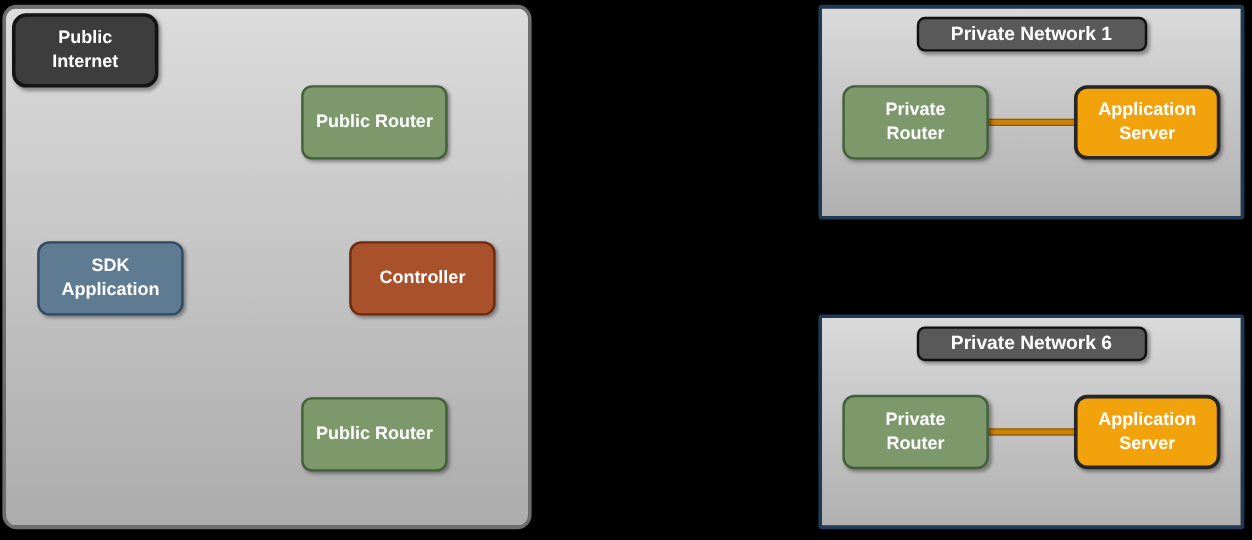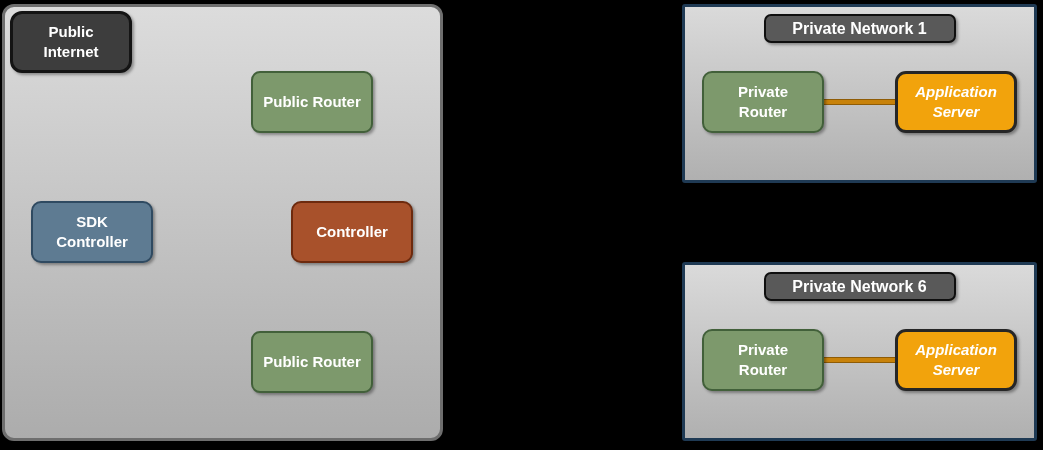--- a/index.html
+++ b/index.html
@@ -40,21 +40,21 @@
     text-align: center;
     color: #fff; font-weight: bold; font-size: 15px; line-height: 20px;
     box-shadow: 2px 2px 3px rgba(0,0,0,0.35);
   }
   .node span { display: block; padding: 0 8px; }
 
   .dark   { background: #3d3d3d; border: 3px solid #141414; border-radius: 12px; }
   .green  { background: #7d996c; border: 2.5px solid #42603a; }
   .slate  { background: #5e7b92; border: 2.5px solid #2f4a61; border-radius: 10px; }
   .rust   { background: #a8512b; border: 2.5px solid #6d2a0e; border-radius: 10px; }
-  .orange { background: #f2a30c; border: 3px solid #262626; border-radius: 11px; font-style: italic; }
+  .orange { background: #f2a30c; border: 3px solid #262626; border-radius: 11px; }
 
   
   .pos-public-internet     { left: 5px;   top: 4px; }
   .pos-public-router-top   { left: 246px; top: 64px; }
   .pos-sdk-application     { left: 26px;  top: 194px; }
   .pos-controller          { left: 246px; top: 194px; margin-left: 40px; }
   .pos-public-router-bottom{ left: 246px; top: 324px; }
 
   
   .title-badge {
@@ -84,21 +84,21 @@
 <div class="canvas">
 
   <div class="zone public-zone">
     <div class="node dark pos-public-internet">
       <span>Public Internet</span>
     </div>
     <div class="node green pos-public-router-top">
       <span>Public Router</span>
     </div>
     <div class="node slate pos-sdk-application">
-      <span>SDK Controller</span>
+      <span>SDK Application</span>
     </div>
     <div class="node rust pos-controller">
       <span>Controller</span>
     </div>
     <div class="node green pos-public-router-bottom">
       <span>Public Router</span>
     </div>
   </div>
 
   <div class="zone network-zone net1">

